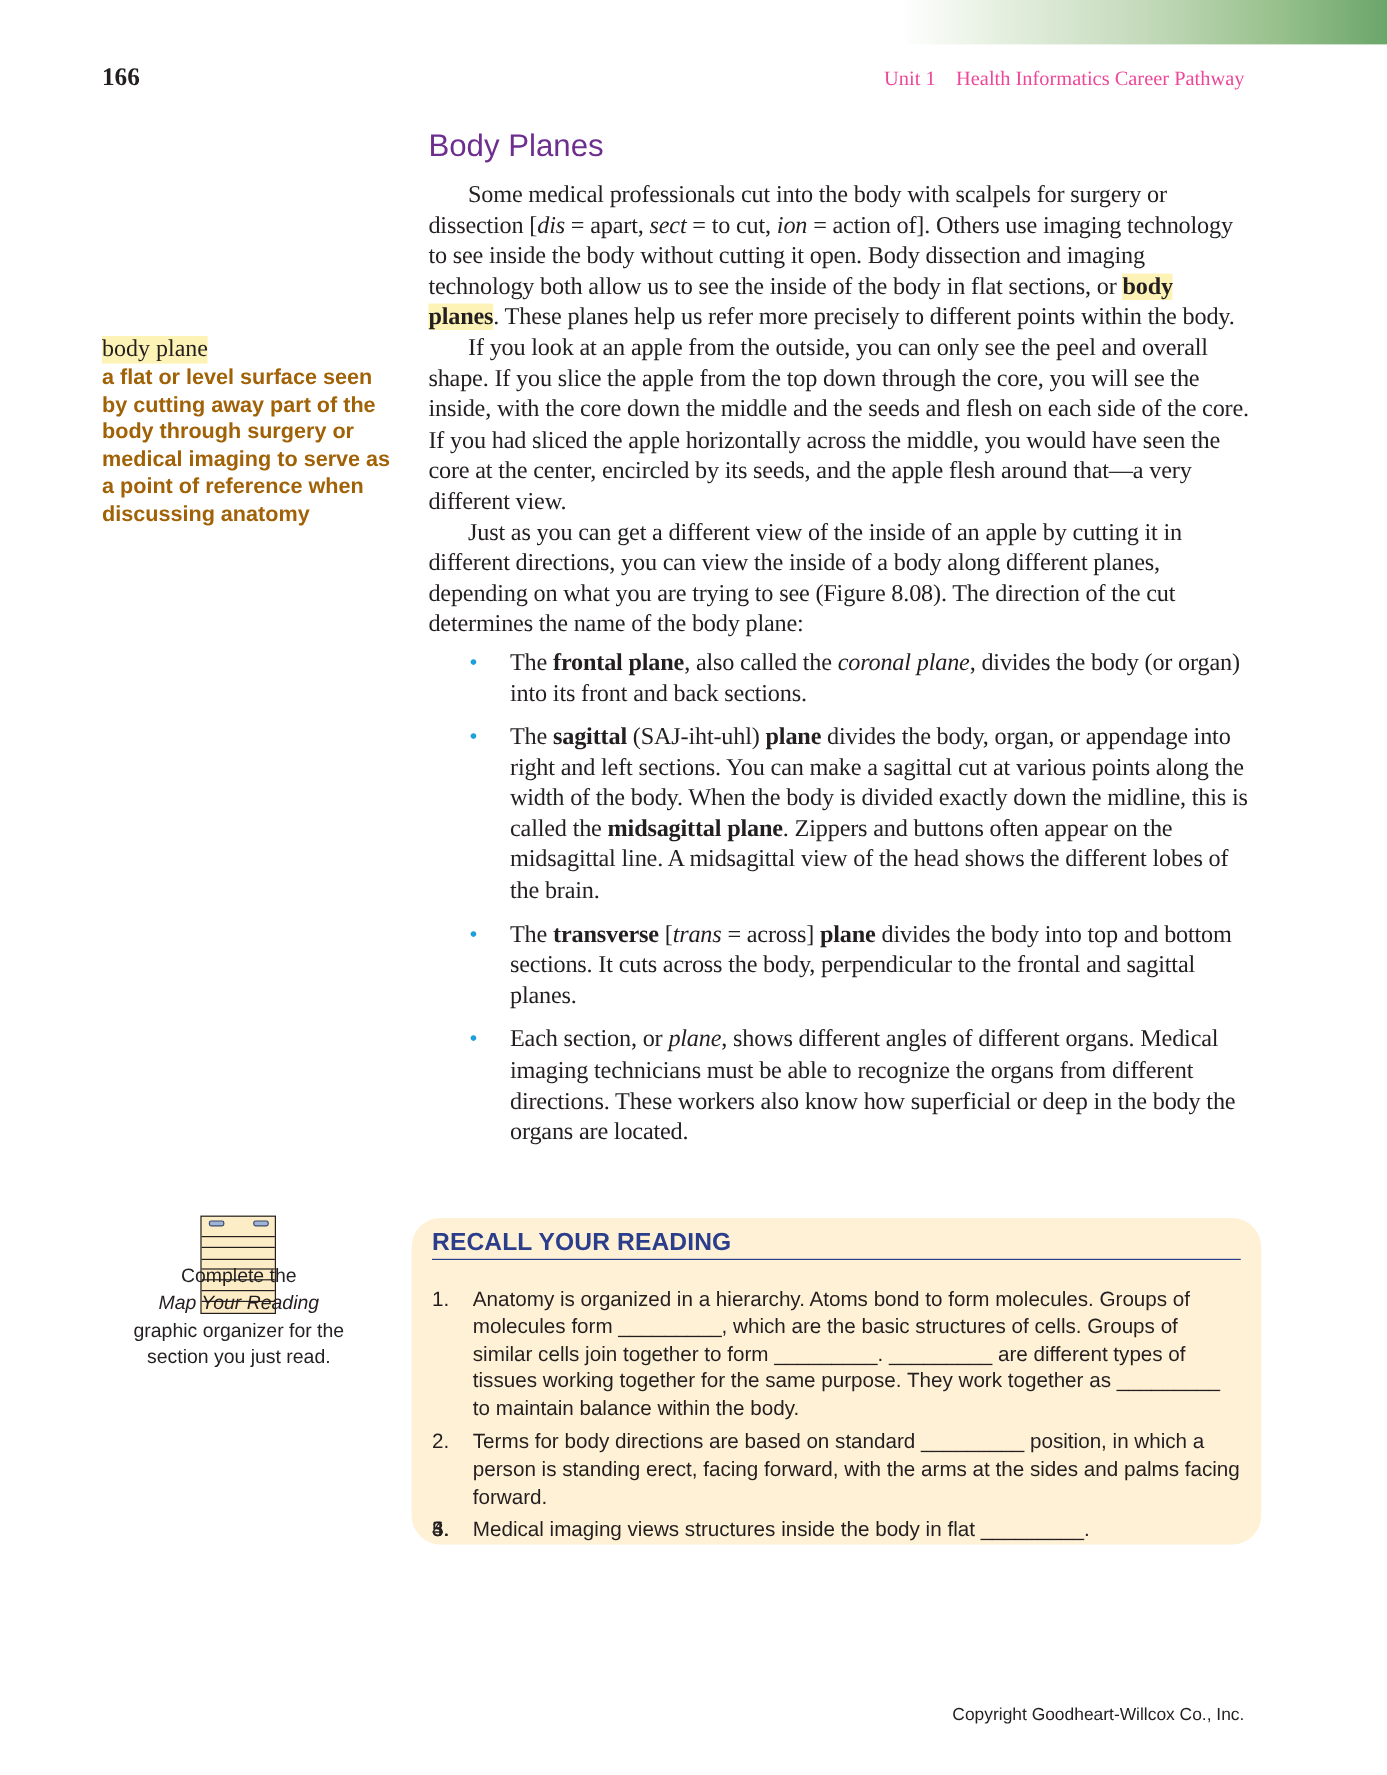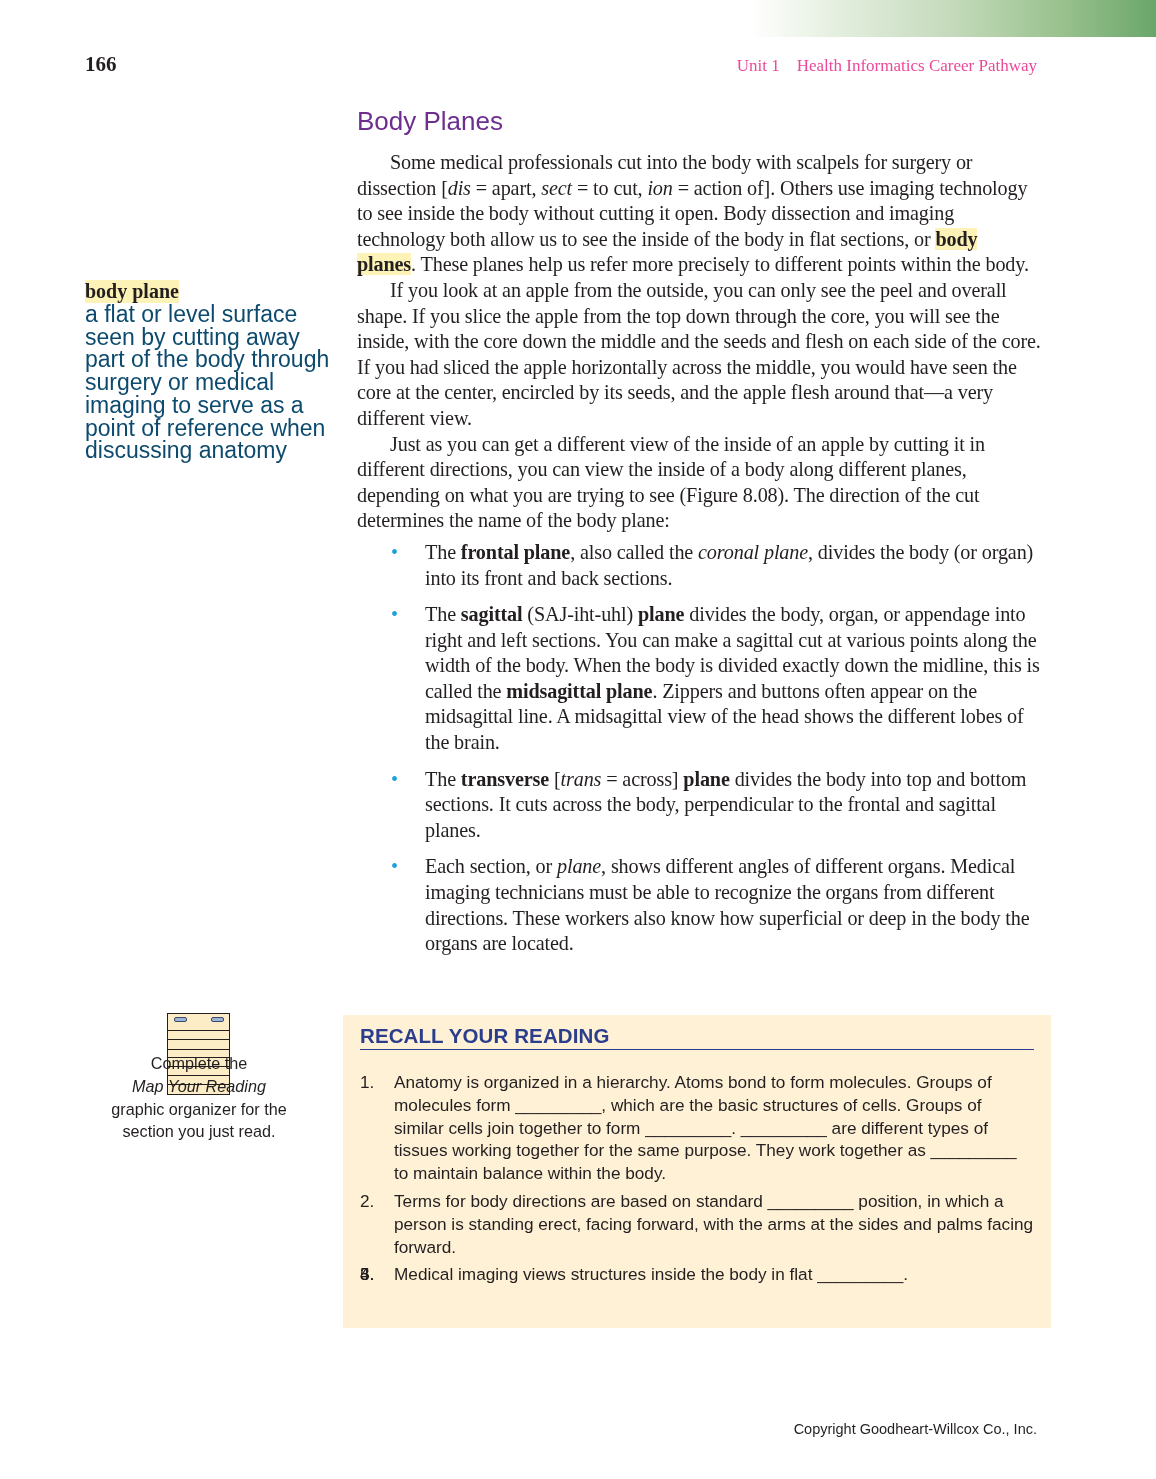--- a/index.html
+++ b/index.html
@@ -58,31 +58,32 @@
     position: absolute; left: -34px; top: 0;
     color: #1ea0dc; font-size: 20px;
   }
   .gloss {
     position: absolute;
     left: 85px; top: 280px;
     width: 245px;
   }
   .gloss-term {
     font-family: "Liberation Serif", "DejaVu Serif", serif;
-    font-weight: bold;
+    font-weight: normal;
     font-size: 20px;
     background: #fdf3b6;
     display: inline-block;
     line-height: 23px;
   }
   .gloss-def {
     font-family: "Liberation Sans", "DejaVu Sans", sans-serif;
-    font-size: 23px;
+    font-size: 18px;
     line-height: 22.7px;
-    color: #0c4a6e;
+    color: #a16207;
+    font-weight: bold;
   }
   .notepad {
     position: absolute;
     left: 167px; top: 1013px;
     width: 61px; height: 80px;
     background: #fdedc6;
     border: 1.5px solid #231f20;
   }
   .notepad .ring {
     position: absolute; top: 3px;
@@ -100,22 +101,23 @@
     left: 100px; top: 1052px;
     width: 198px;
     text-align: center;
     font-family: "Liberation Sans", "DejaVu Sans", sans-serif;
     font-size: 16.2px;
     line-height: 22.8px;
   }
   .recall {
     position: absolute;
     left: 343px; top: 1015px;
-    width: 708px; height: 313px;
+    width: 708px; height: 272px;
     background: #fff1d6;
+    border-radius: 24px;
   }
   .recall h2 {
     position: absolute;
     left: 17px; top: 9px;
     margin: 0;
     font-family: "Liberation Sans", "DejaVu Sans", sans-serif;
     font-weight: bold;
     font-size: 20.5px;
     color: #2b3e8c;
     letter-spacing: 0.1px;

